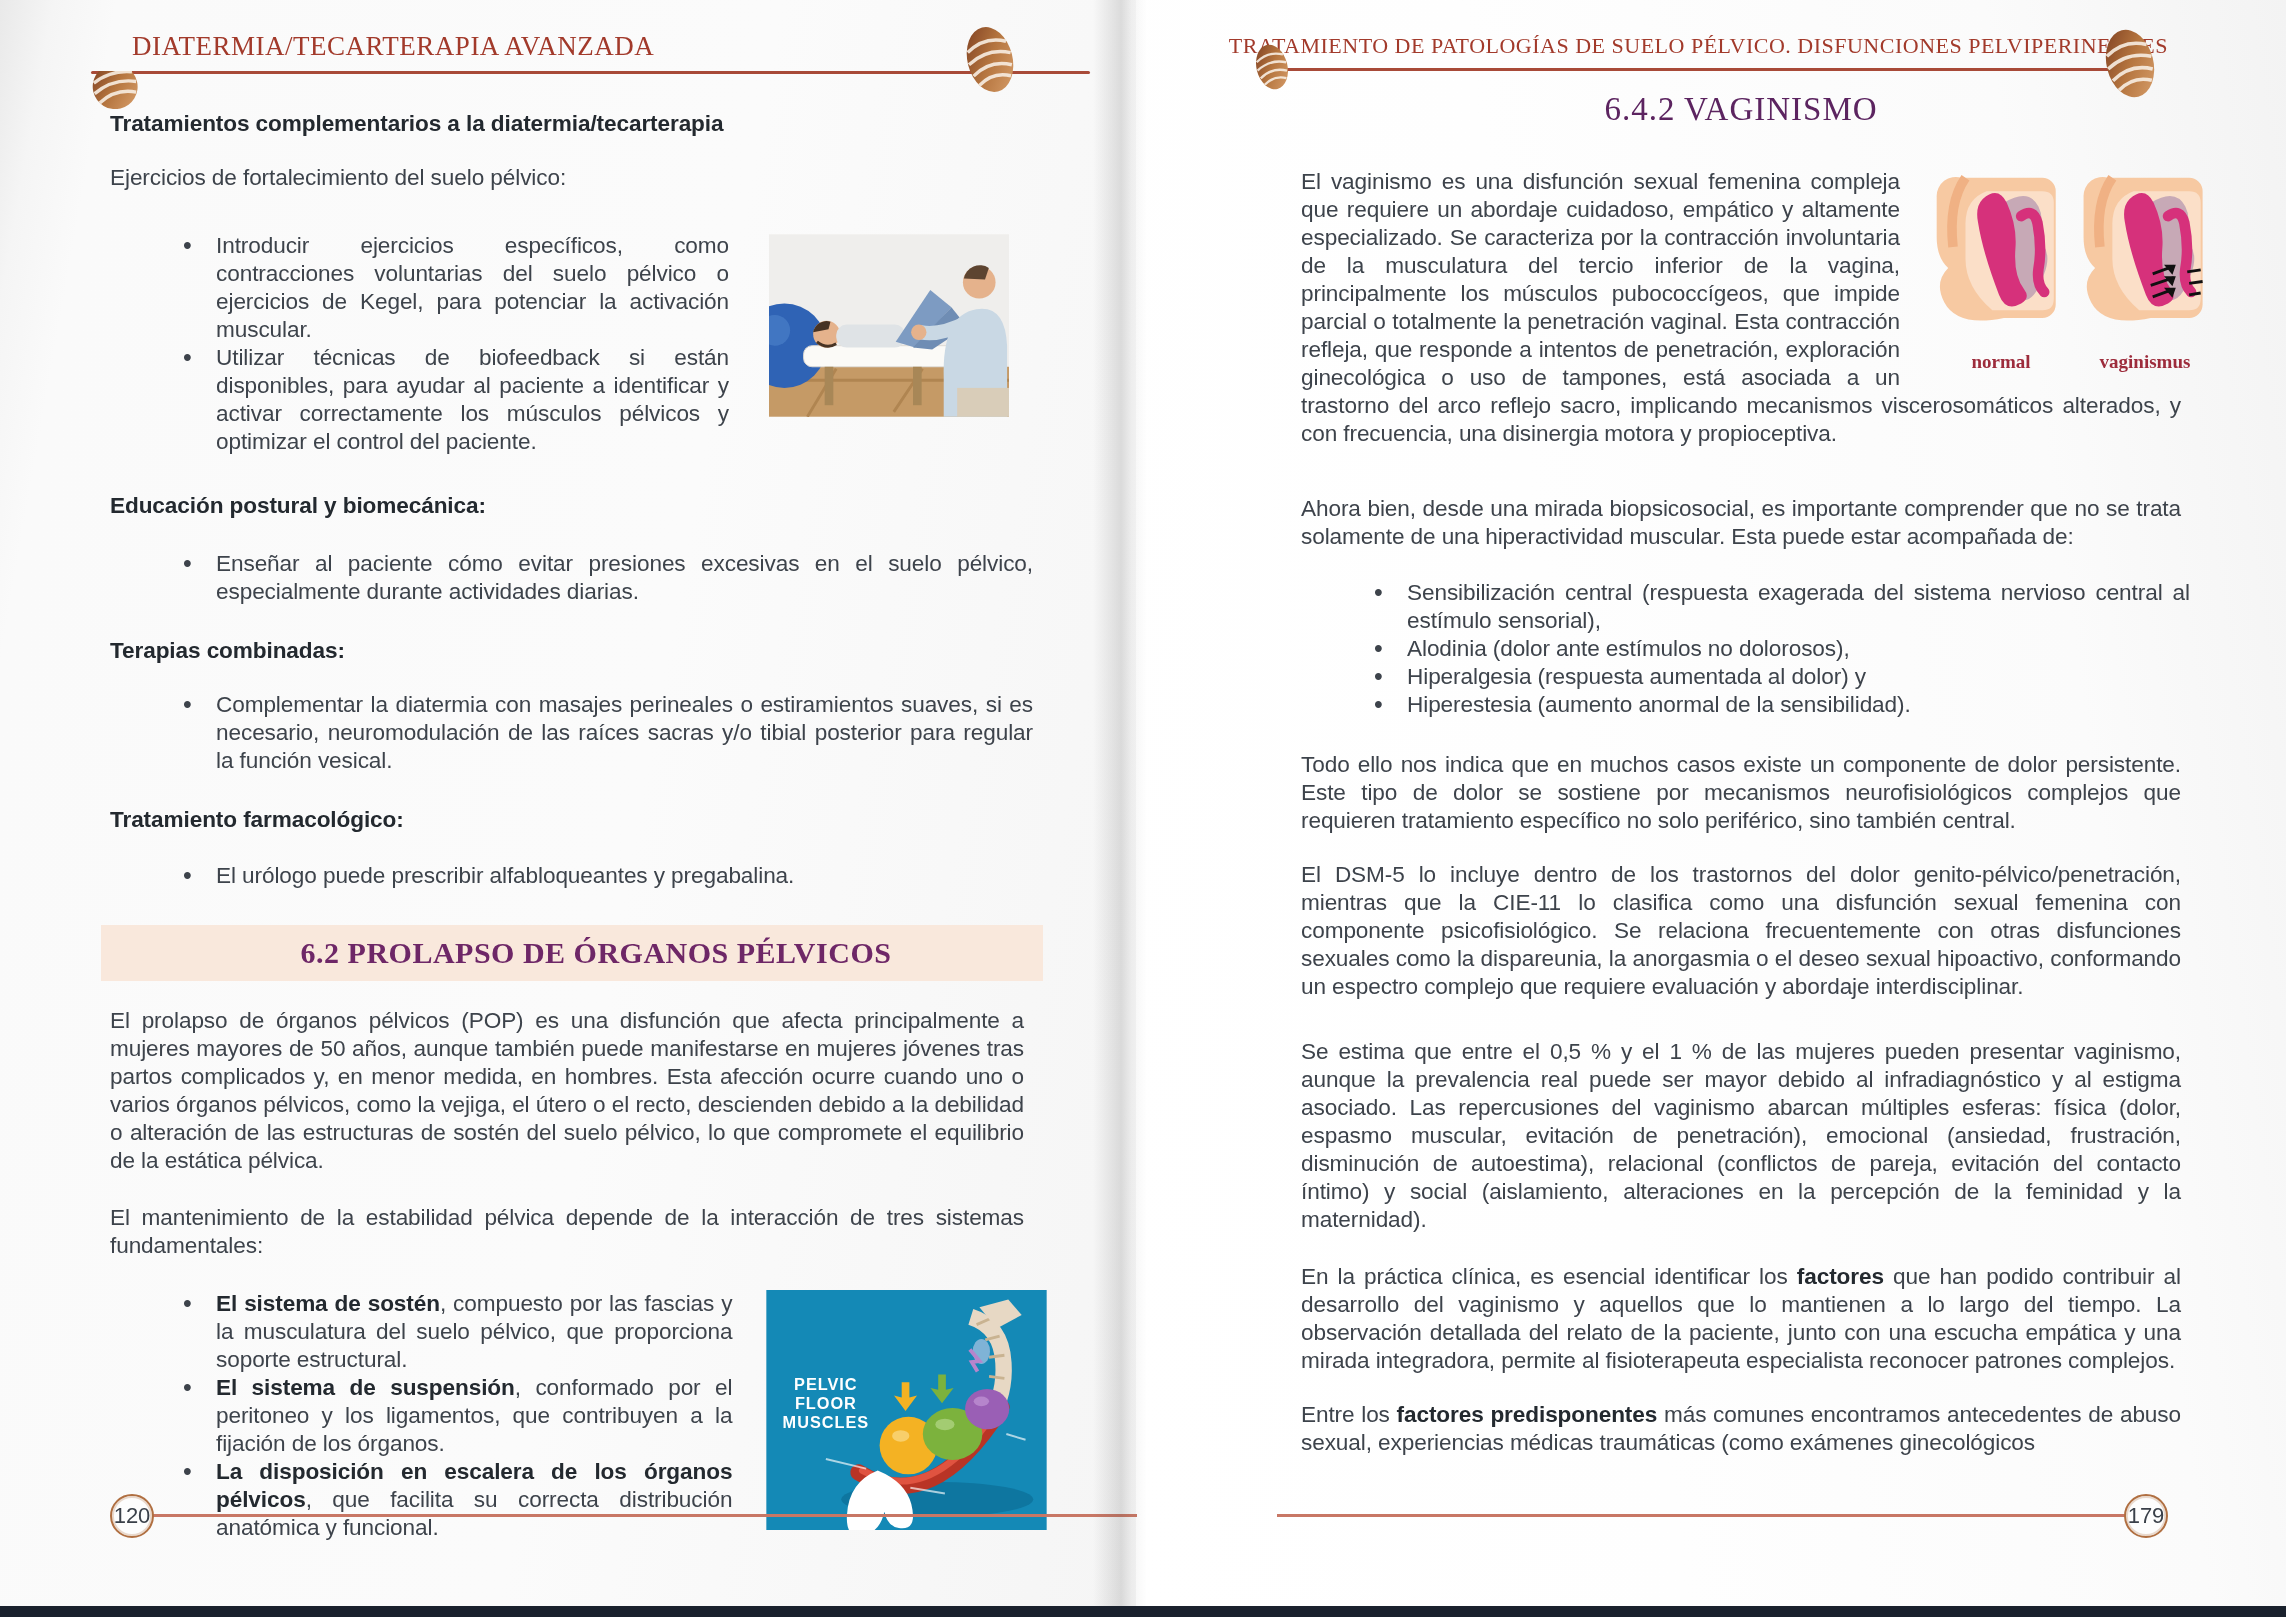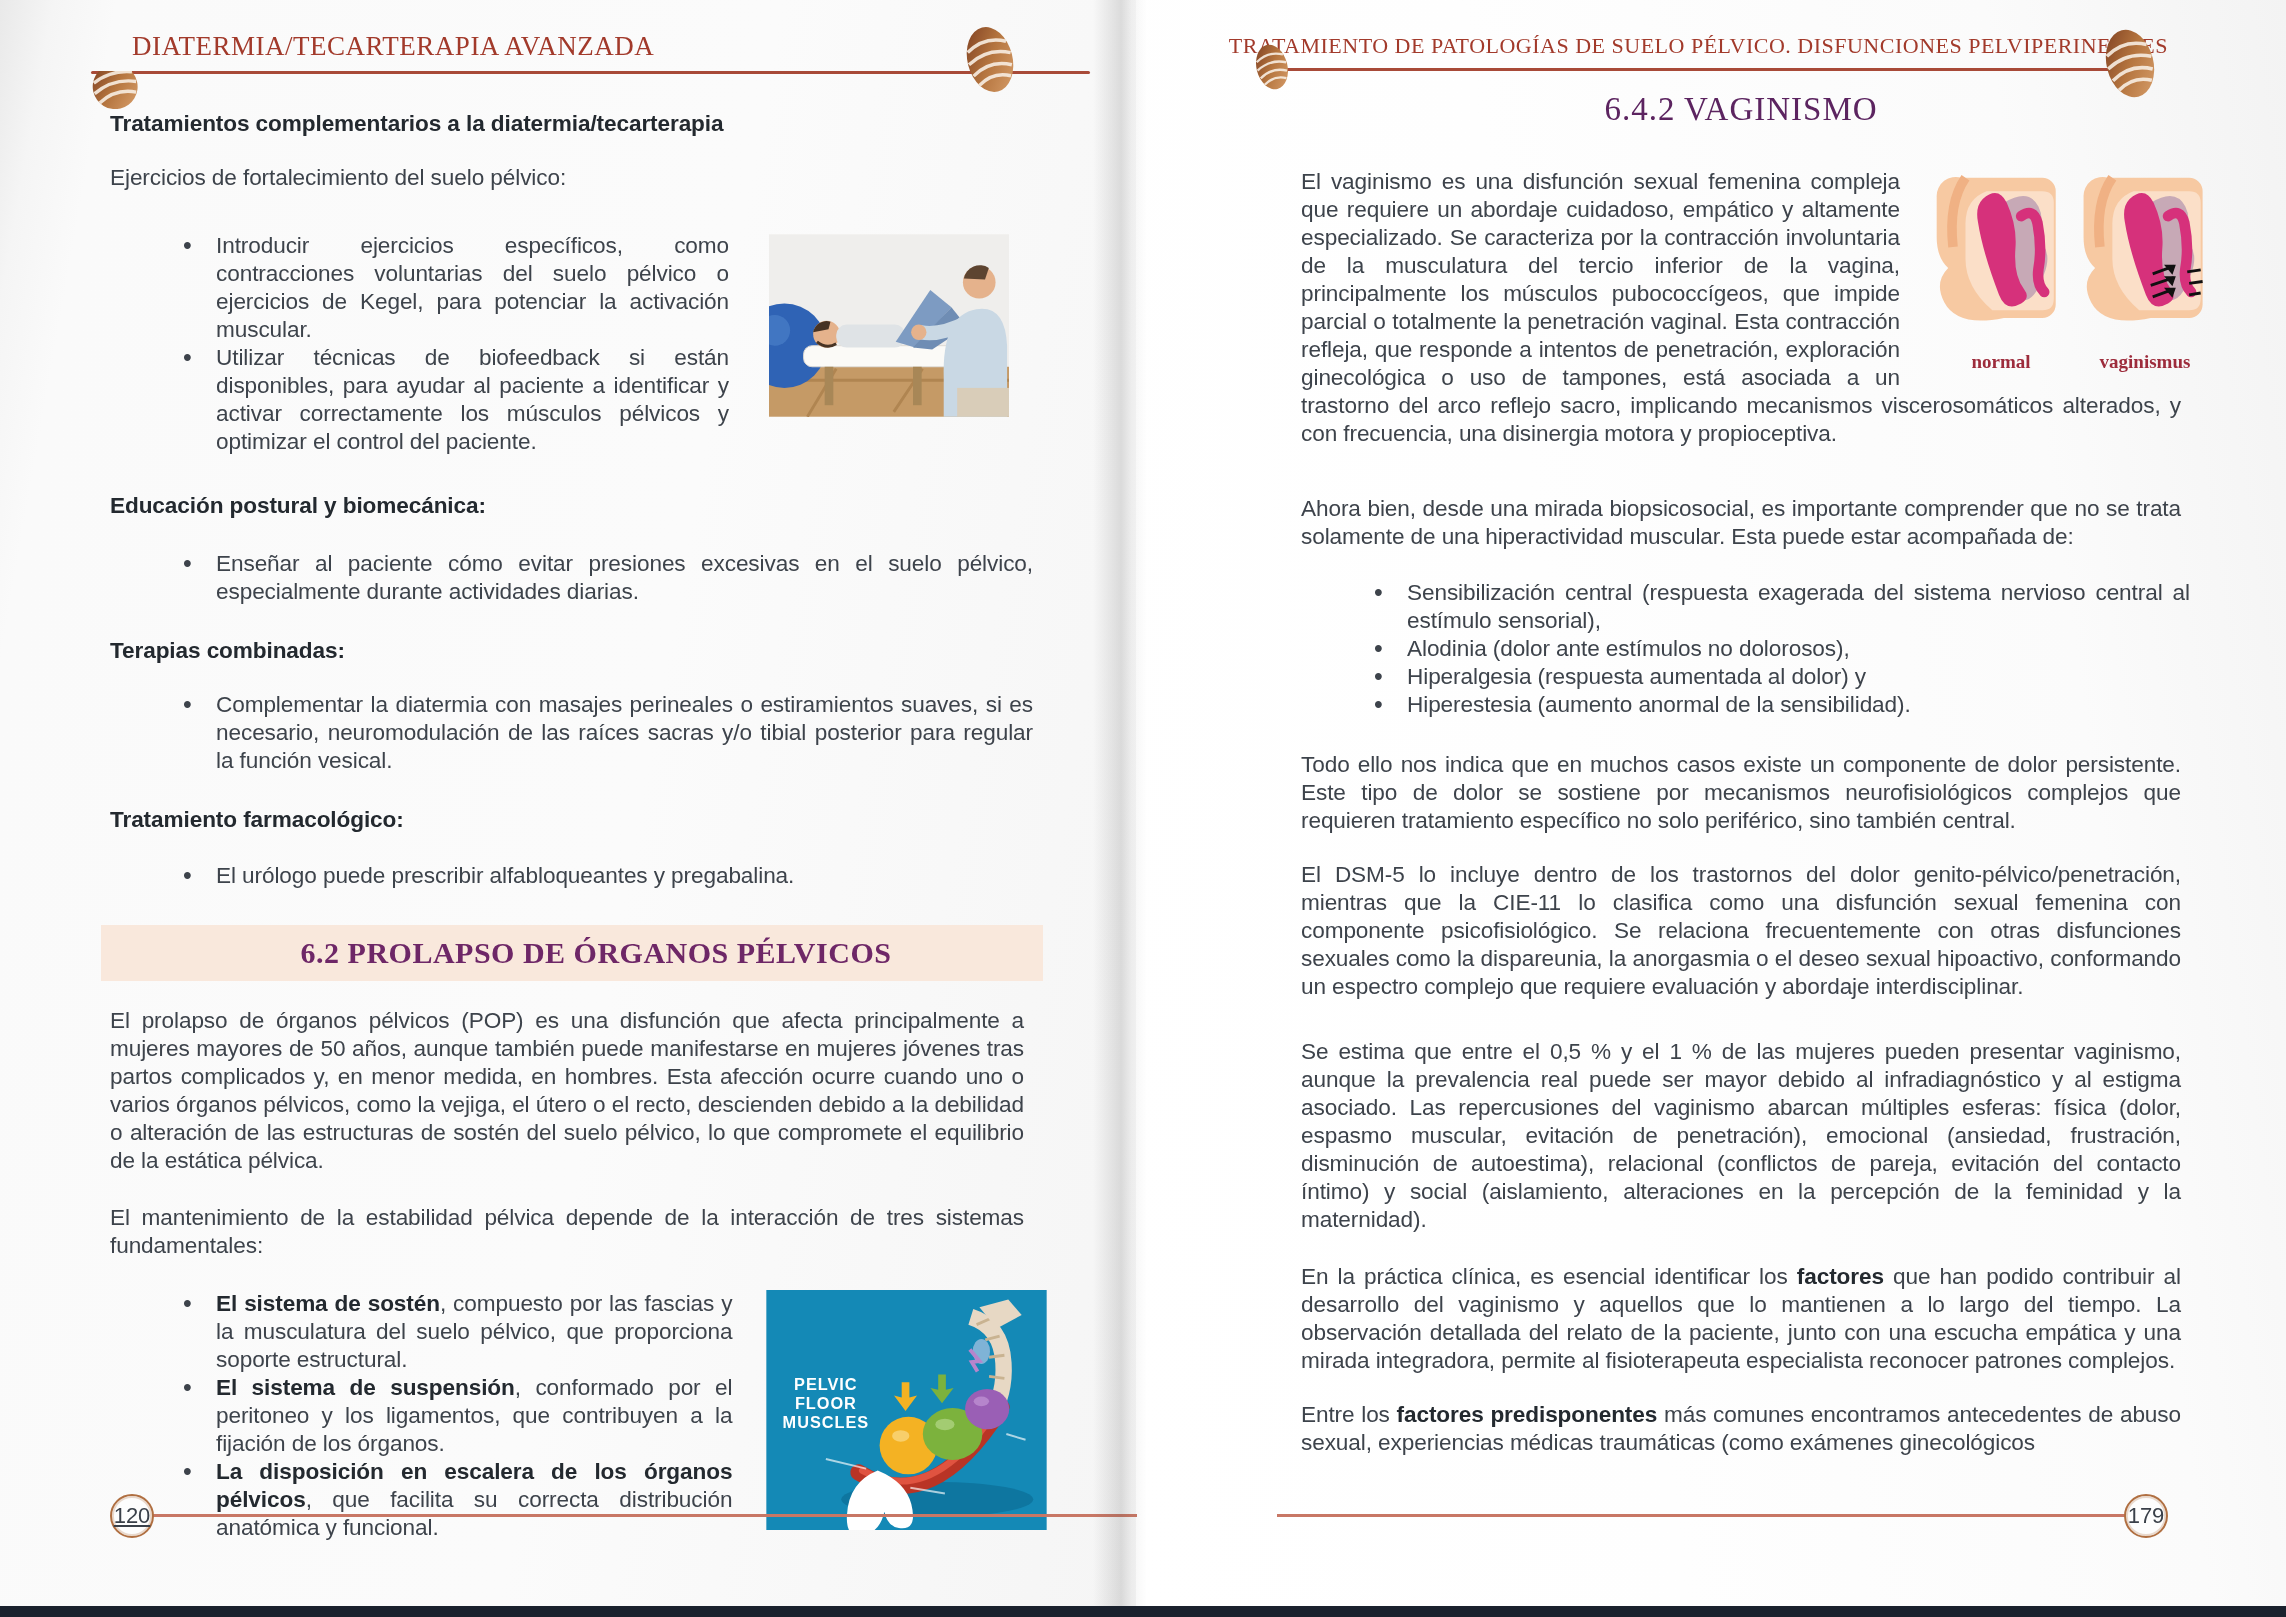--- a/index.html
+++ b/index.html
@@ -83,21 +83,21 @@
   .fig-anatomy .fig-labels span{width:144px;text-align:center;}
 
   
   .pgnum{
     position:absolute;width:40px;height:40px;border-radius:50%;
     border:2.9px solid #b06f41;background:#fdfdfd;z-index:3;
     display:flex;align-items:center;justify-content:center;
     font-size:22px;color:#3a4049;
     box-shadow:0 0 0 1.9px rgba(176,111,65,0.25) inset;
   }
-  .pgnum-l{left:110px;top:1494px;text-decoration:underline;}
+  .pgnum-l{left:110px;top:1494px;}
   .pgnum-r{left:988px;top:1494px;}
   .footline{position:absolute;height:2.9px;background:#c87765;z-index:2;}
   .footline-l{left:133px;top:1514px;width:1004px;}
   .footline-r{left:141px;top:1514px;width:865px;}
 
   .lw{stroke:#f7ede2;stroke-width:4;fill:none;opacity:.9;}
 </style>
 </head>
 <body>
 

